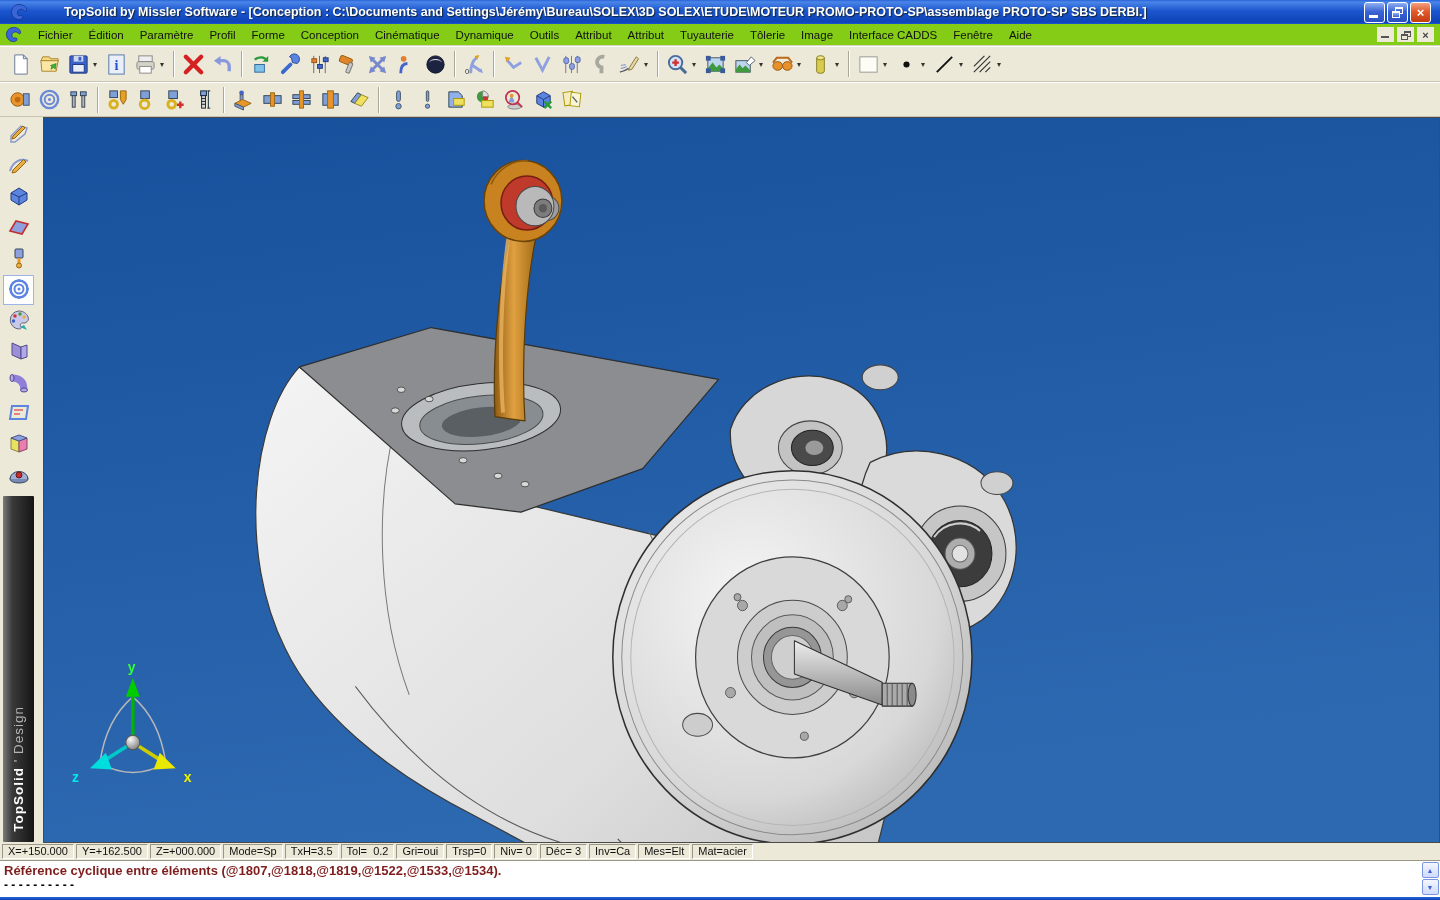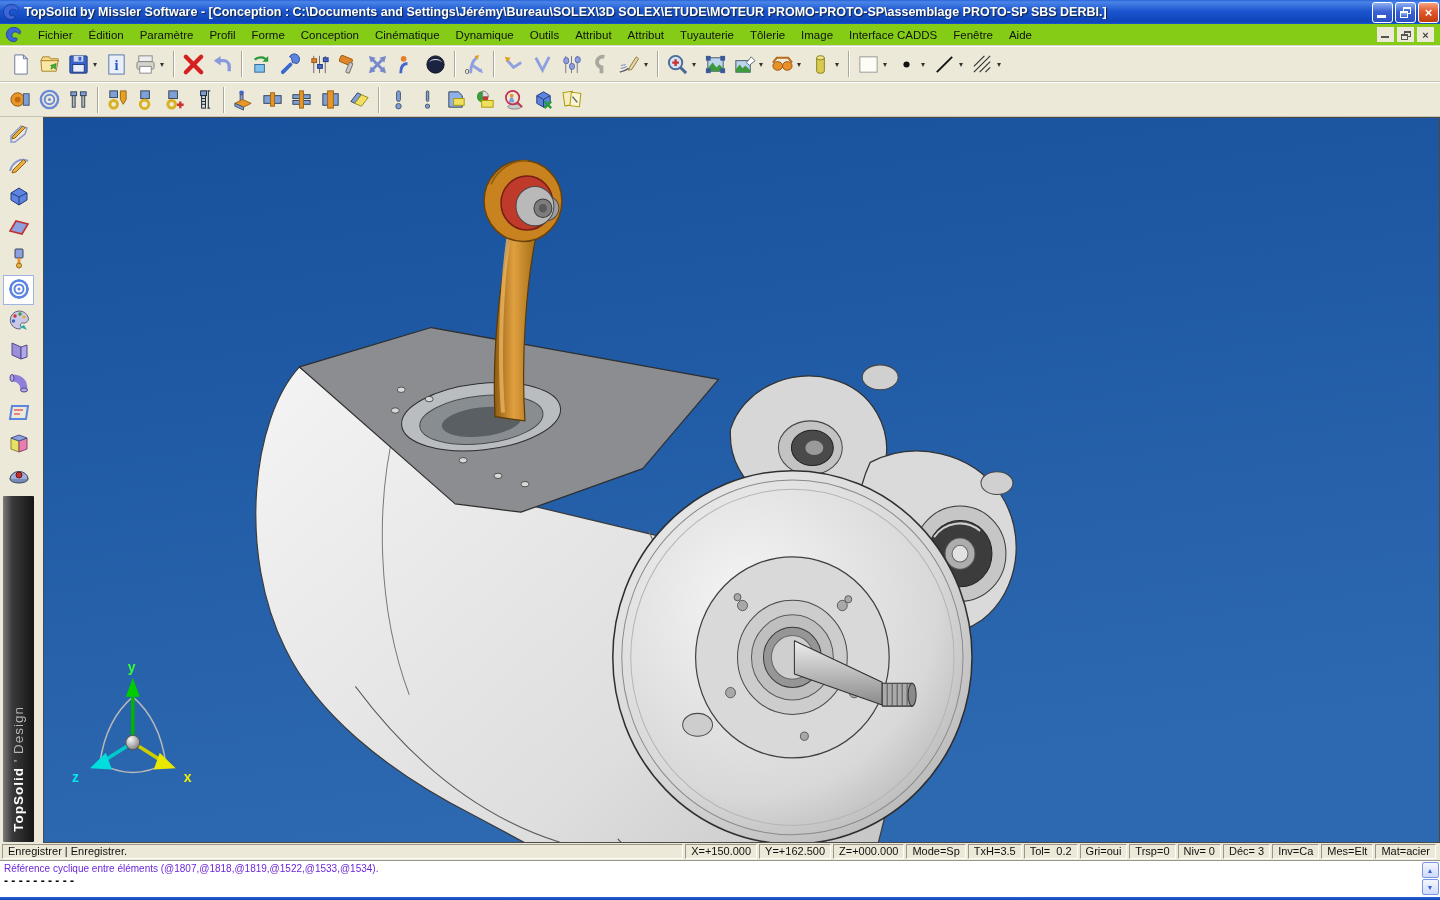--- a/index.html
+++ b/index.html
@@ -3,21 +3,21 @@
 <meta charset="utf-8">
 <style>
   * { box-sizing: border-box; margin: 0; padding: 0; }
   html,body { width:1440px; height:900px; overflow:hidden;
     font-family:"Liberation Sans", sans-serif; background:#ECE9D8; }
   .window { width:100%; height:100%; display:flex; flex-direction:column; }
 
   
   .titlebar { height:24px; flex:0 0 24px; display:flex; align-items:center;
     background:linear-gradient(180deg,#2a63d8 0%,#4a85e8 8%,#1c56cf 45%,#0d43b8 92%,#1c56cf 100%);
-    padding:0 0; }
+    padding:0 8px;gap:32px; }
   .app-icon { width:18px; height:18px; margin:0 4px 0 2px; flex:0 0 auto; }
   .title-text { color:#fff; font-weight:bold; font-size:12.5px; white-space:nowrap;
     overflow:hidden; text-shadow:1px 1px 1px #123; flex:1; }
   .win-btns { display:flex; gap:2px; margin-right:1px; }
   .wbtn { width:21px; height:21px; border:1px solid #fff; border-radius:3px;
     color:#fff; font-weight:bold; position:relative; cursor:default;
     background:linear-gradient(180deg,#8fb0f2,#3b63d4 45%,#2a4fc0); }
   .wbtn.close { background:linear-gradient(180deg,#f2a183,#e05a2b 45%,#c43d12); font-size:13px; line-height:17px; }
   .mline { position:absolute; left:4px; bottom:4px; width:9px; height:3px; background:#fff; }
   .rbox1 { position:absolute; left:7px; top:4px; width:8px; height:7px; border:1px solid #fff; border-top-width:2px; }
@@ -75,21 +75,21 @@
   .statusbar { height:17px; flex:0 0 17px; background:#ECE9D8; display:flex; align-items:stretch; padding:1px 2px; }
   .scell { font-size:11px; line-height:13px; padding:0 5px; white-space:pre; color:#111;
     border:1px solid; border-color:#9a9788 #fff #fff #9a9788; margin-right:2px; }
   .scell.left { flex:1; }
   #status-cells { display:flex; }
 
   
   .msgpanel { height:37px; flex:0 0 37px; background:#fff; border-top:1px solid #9a9788;
     display:flex; }
   .msg-texts { flex:1; padding:2px 4px; overflow:hidden; }
-  .msg-line1 { font-size:10px; font-weight:normal; color:#6d28d9; white-space:nowrap; }
+  .msg-line1 { font-size:13px; font-weight:bold; color:#7f1d1d; white-space:nowrap; }
   .msg-line2 { font-size:12px; font-weight:bold; color:#000; white-space:pre; }
   .msg-scroll { width:20px; display:flex; flex-direction:column; align-items:center; padding-top:1px; gap:1px; }
   .sc-btn { width:17px; height:16px; border:1px solid #7a96df; border-radius:2px;
     background:linear-gradient(180deg,#f4f7fe,#cfdafd); color:#3b62d8; font-size:7px; line-height:13px; }
   .bottom-border { height:3px; flex:0 0 3px; background:linear-gradient(180deg,#2a63d8,#0d43b8); }
 </style>
 </head>
 <body>
 
 <div class="window">
@@ -730,21 +730,20 @@
           <circle cx="89" cy="602" r="7" fill="url(#sphGrad)" stroke="#555"></circle>
           <text x="84" y="534" font-size="14" font-weight="bold" fill="#33ff33">y</text>
           <text x="28" y="640" font-size="14" font-weight="bold" fill="#00e8e8">z</text>
           <text x="140" y="640" font-size="14" font-weight="bold" fill="#f0f000">x</text>
         </g>
       </svg>
     </div>
   </div>
 
   <div class="statusbar">
-    <div class="scell left">Enregistrer | Enregistrer.</div>
     <div id="status-cells">
         <div class="scell">X=+150.000</div>
         <div class="scell">Y=+162.500</div>
         <div class="scell">Z=+000.000</div>
         <div class="scell">Mode=Sp</div>
         <div class="scell">TxH=3.5</div>
         <div class="scell">Tol=  0.2</div>
         <div class="scell">Gri=oui</div>
         <div class="scell">Trsp=0</div>
         <div class="scell">Niv= 0</div>

